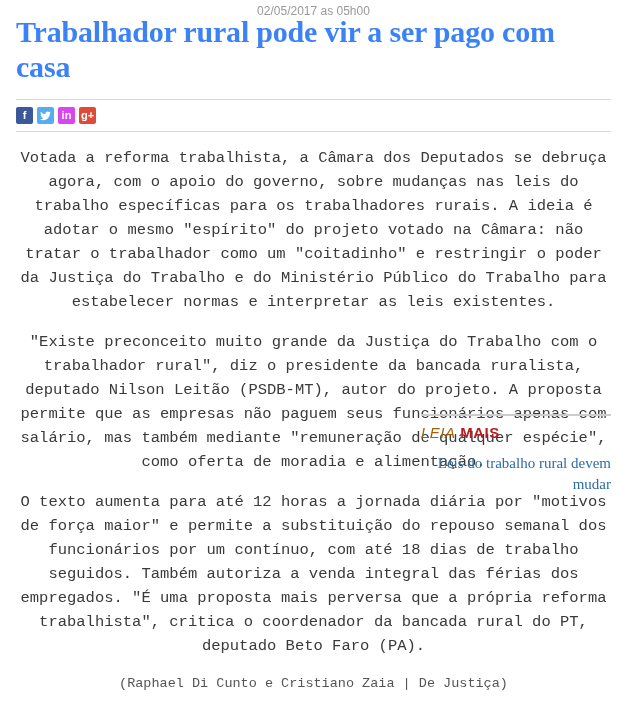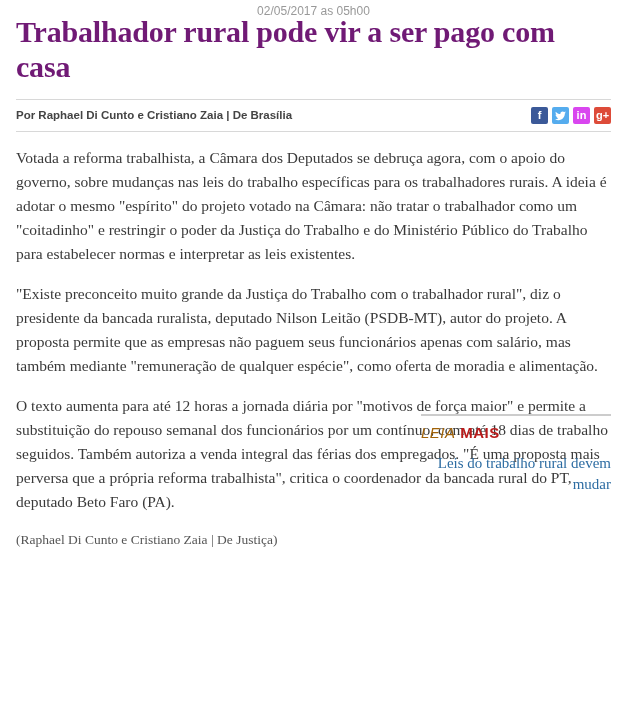--- a/index.html
+++ b/index.html
@@ -31,21 +31,21 @@
     color: #999999;
     white-space: nowrap;
   }
   .headline {
     margin: 8px 0 0 0;
     padding-top: 6px;
     font-family: "Liberation Serif", serif;
     font-weight: bold;
     font-size: 30px;
     line-height: 1.18;
-    color: #701a75;
+    color: #3b82f6;
     letter-spacing: -0.2px;
   }
   .byline-row {
     margin-top: 14px;
     border-top: 1px solid #d8d8d8;
     border-bottom: 1px solid #d8d8d8;
     padding: 7px 0 7px 0;
     display: flex;
     align-items: center;
     justify-content: space-between;
@@ -79,25 +79,25 @@
   .in { background: #d946ef; }
   .gp { background: #dd4b39; }
   .share-btn svg { display: block; }
 
   .content {
     margin-top: 14px;
     position: relative;
   }
   .content p {
     margin: 0 0 16px 0;
-    font-family: Liberation Serif, serif;
+    font-family: Liberation Mono, monospace;
     font-size: 15.5px;
     line-height: 1.55;
     color: #3a3a3a;
-    text-align: left;
+    text-align: center;
   }
   .wrapped {
     margin-right: 206px;
   }
   .sidebar {
     position: absolute;
     right: 0;
     top: 268px;
     width: 190px;
     border-top: 2px solid #cccccc;
@@ -136,21 +136,20 @@
 </head>
 <body>
 
 <div class="page">
 
   <div class="timestamp">02/05/2017 as 05h00</div>
 
   <h1 class="headline">Trabalhador rural pode vir a ser pago com casa</h1>
 
   <div class="byline-row">
-    <div class="byline">Por Raphael Di Cunto e Cristiano Zaia | De Brasília</div>
     <div class="share">
       <div class="share-btn fb">
         <span>f</span>
       </div>
       <div class="share-btn tw">
         <svg width="11" height="11" viewBox="0 0 16 16">
           <path fill="#ffffff" d="M16 3.5c-.6.3-1.2.4-1.9.5.7-.4 1.2-1 1.4-1.8-.6.4-1.3.6-2.1.8-.6-.6-1.4-1-2.4-1-1.8 0-3.2 1.4-3.2 3.2 0 .3 0 .5.1.7C5.2 5.8 2.8 4.5 1.2 2.5c-.3.5-.4 1-.4 1.6 0 1.1.6 2.1 1.4 2.7-.5 0-1-.2-1.5-.4 0 1.6 1.1 2.9 2.6 3.2-.3.1-.6.1-.9.1-.2 0-.4 0-.6-.1.4 1.3 1.6 2.2 3 2.3-1.1.9-2.5 1.4-4 1.4H0c1.5.9 3.2 1.5 5 1.5 6 0 9.3-5 9.3-9.3v-.4c.7-.5 1.2-1 1.7-1.6z"></path>
         </svg>
       </div>
       <div class="share-btn in">

